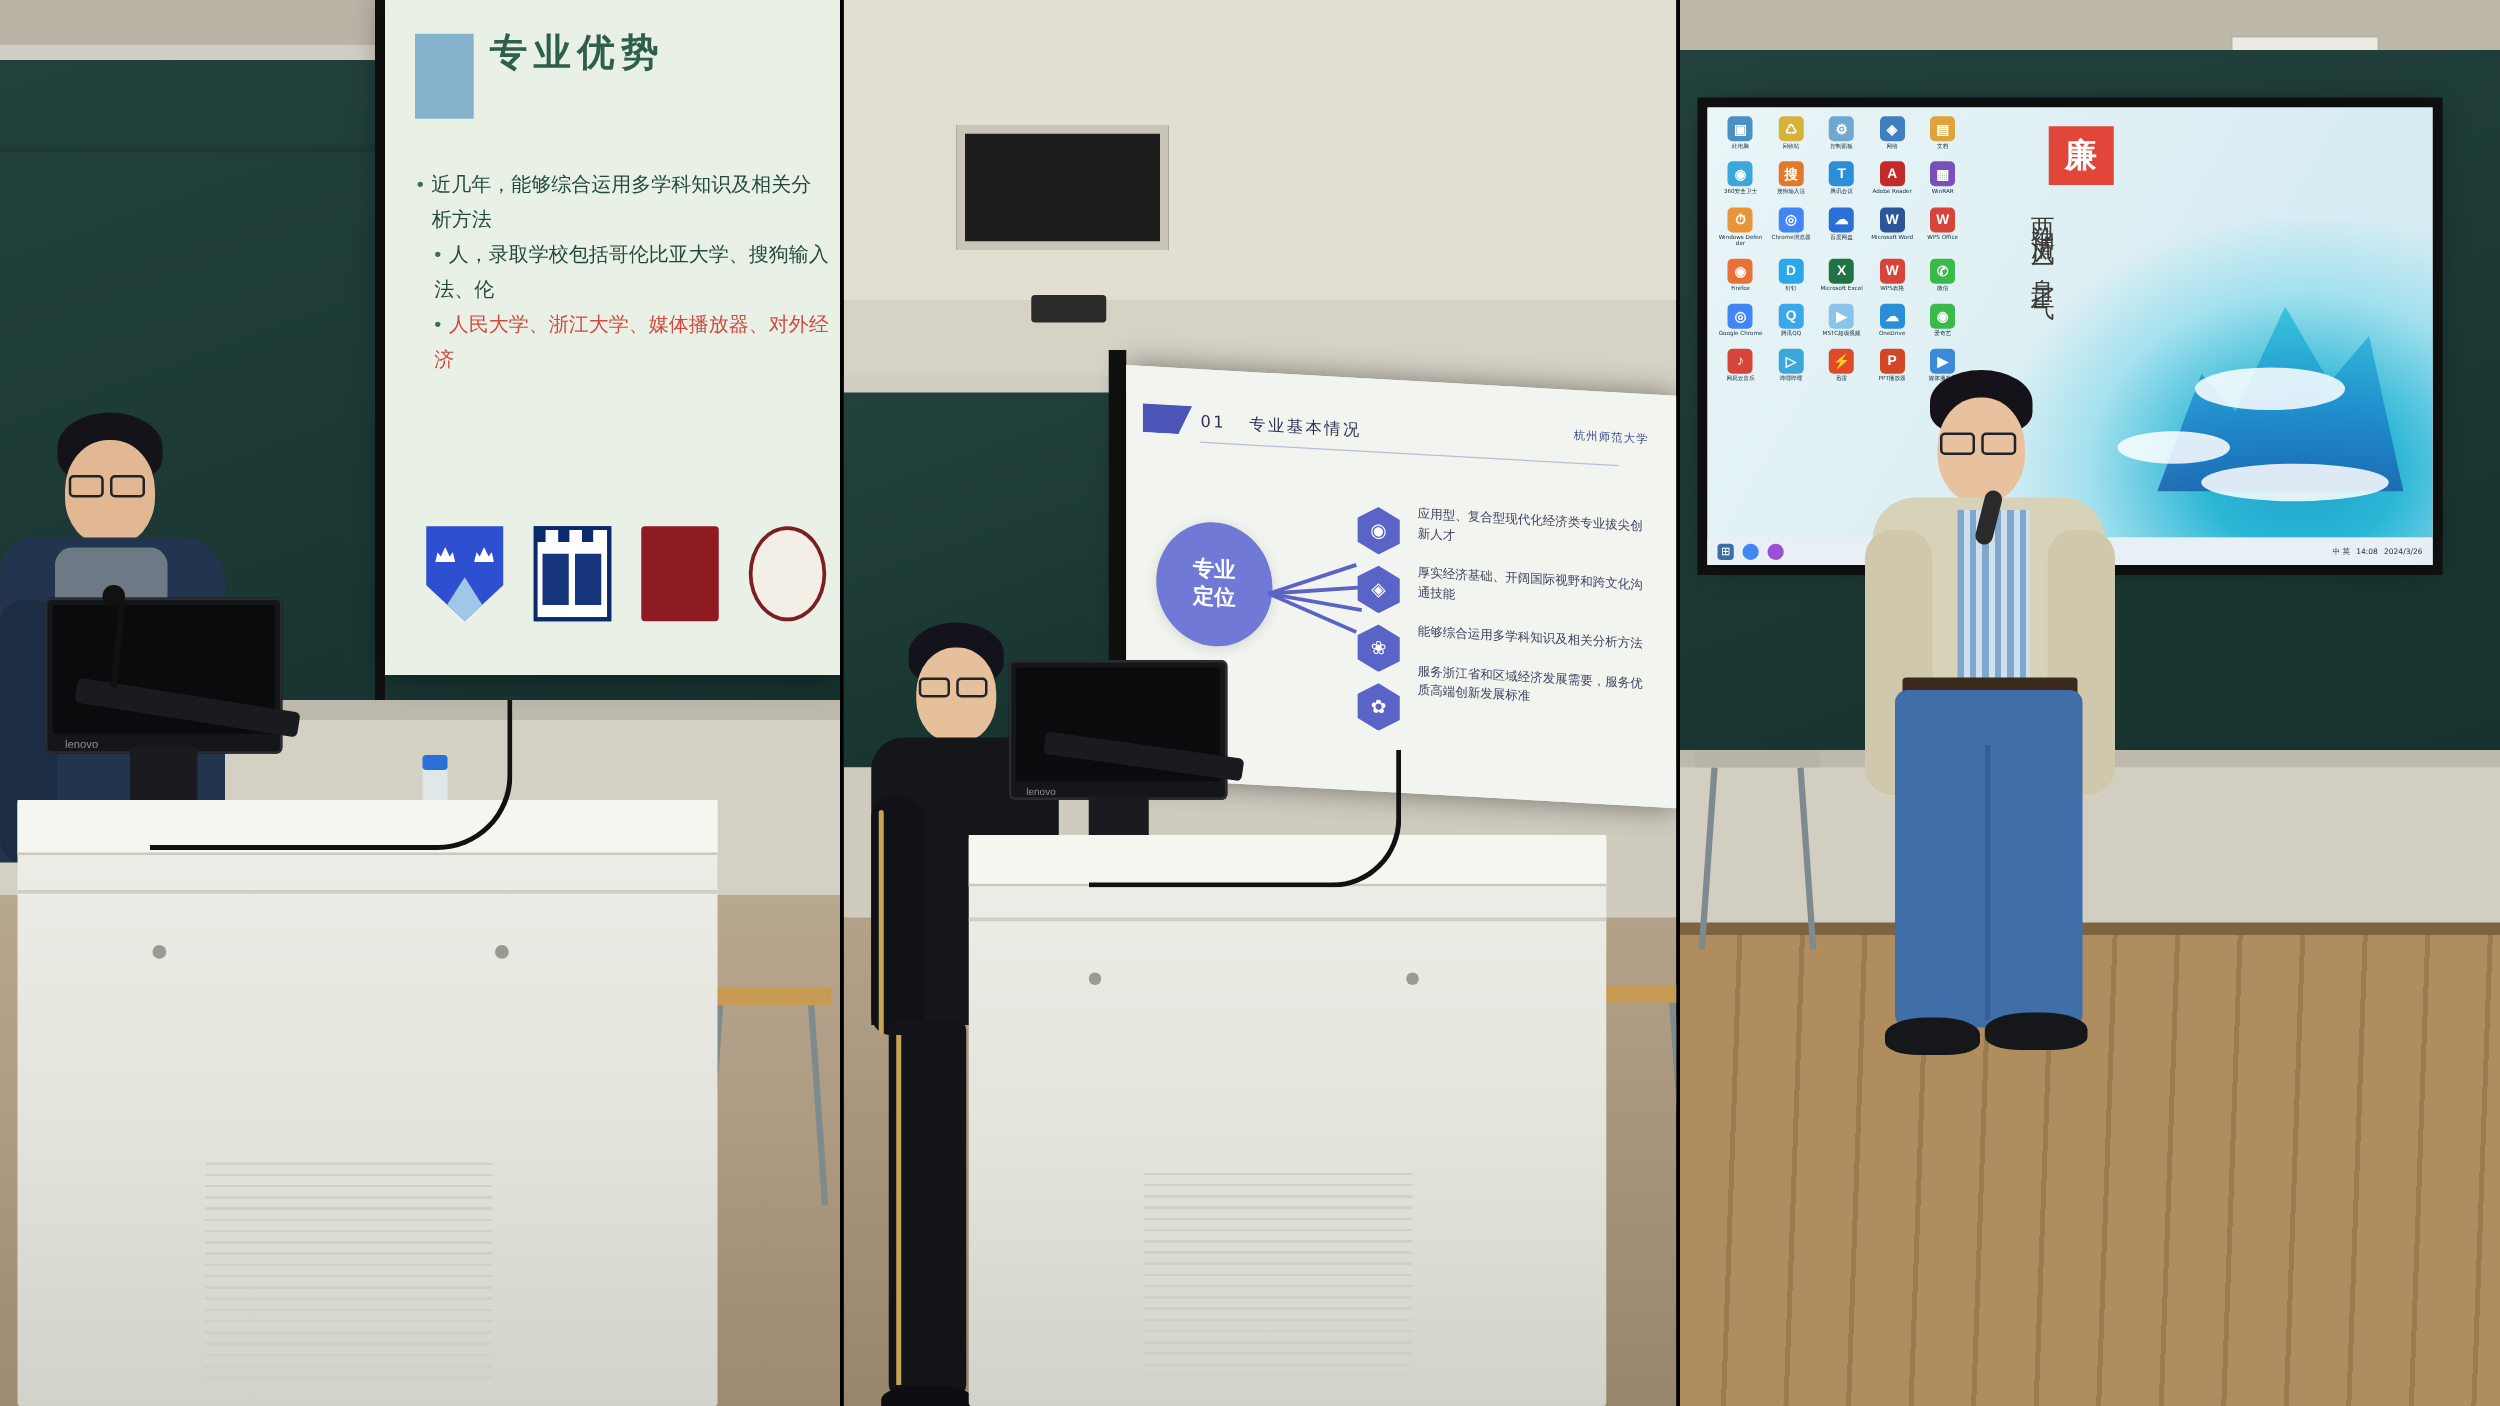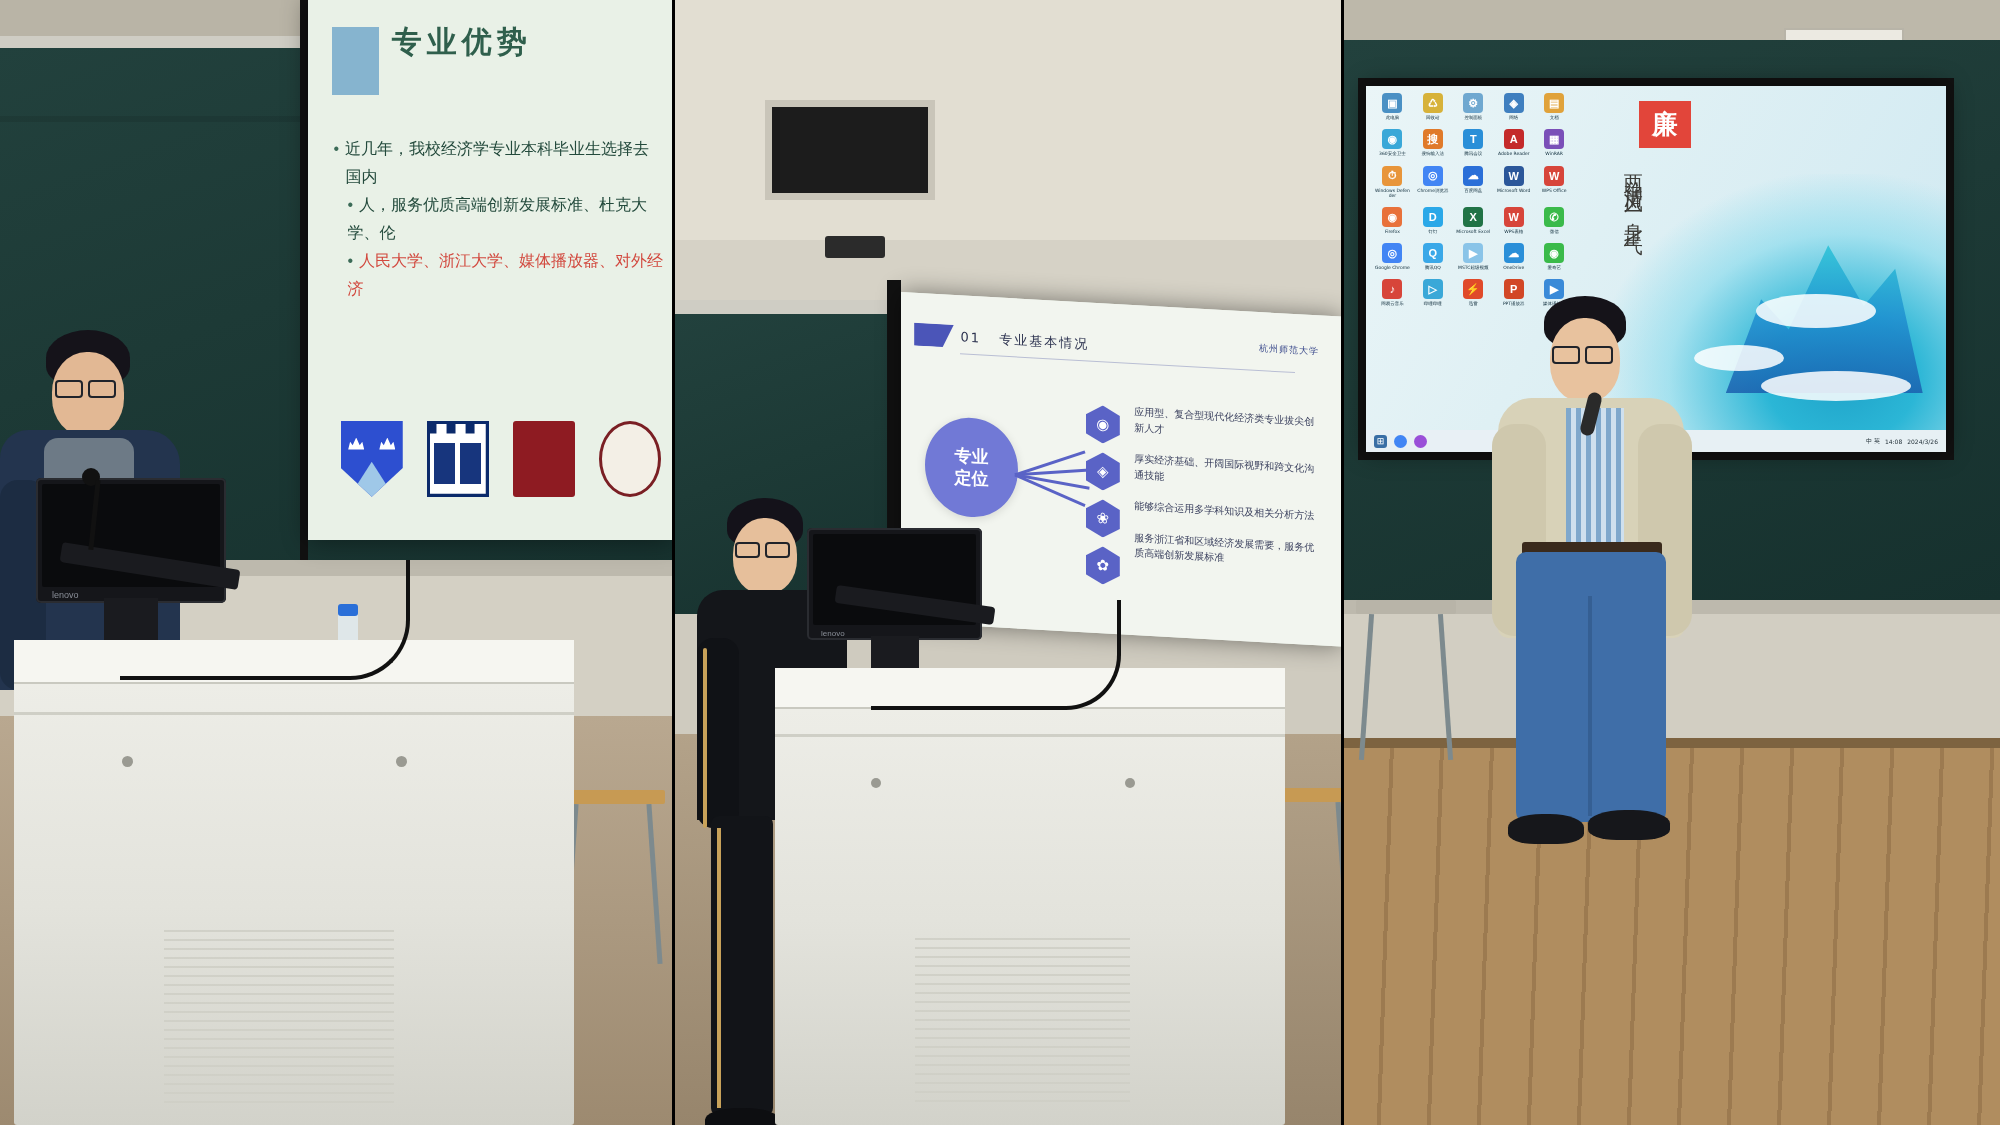--- a/index.html
+++ b/index.html
@@ -144,22 +144,22 @@
     <div class="railtop" style="left:0;top:560px;width:672px;height:16px;background:#bdb9ad;"></div>
     <div class="wall" style="top:576px;height:140px;background:#d4d0c4;"></div>
     <div class="railshadow" style="left:0;top:116px;width:300px;height:6px;opacity:.25;"></div>
 
     <div class="screen-frame" style="left:300px;top:0;width:8px;height:560px;"></div>
     <div class="screen" style="left:308px;top:0;width:364px;height:540px;">
       <div class="s1">
         <div class="accent"></div>
         <div class="title">专业优势</div>
         <ul class="bullets">
-          <li>近几年，我校经济学专业本科毕业生选择去国内</li>
-          <li style="list-style:none;text-indent:0;padding-left:14px;">人，服务优质高端创新发展标准、杜克大学、伦</li>
+          <li>近几年，能够综合运用多学科知识及相关分析方法</li>
+          <li style="list-style:none;text-indent:0;padding-left:14px;">人，录取学校包括哥伦比亚大学、搜狗输入法、伦</li>
           <li class="hl" style="list-style:none;text-indent:0;padding-left:14px;">人民大学、浙江大学、媒体播放器、对外经济</li>
         </ul>
         <div class="crests">
           <div class="crest columbia">
             <div class="cr" style="left:12%;"></div>
             <div class="cr" style="right:12%;"></div>
             <div class="tri"></div>
           </div>
           <div class="crest duke">
             <div class="bk"></div>

